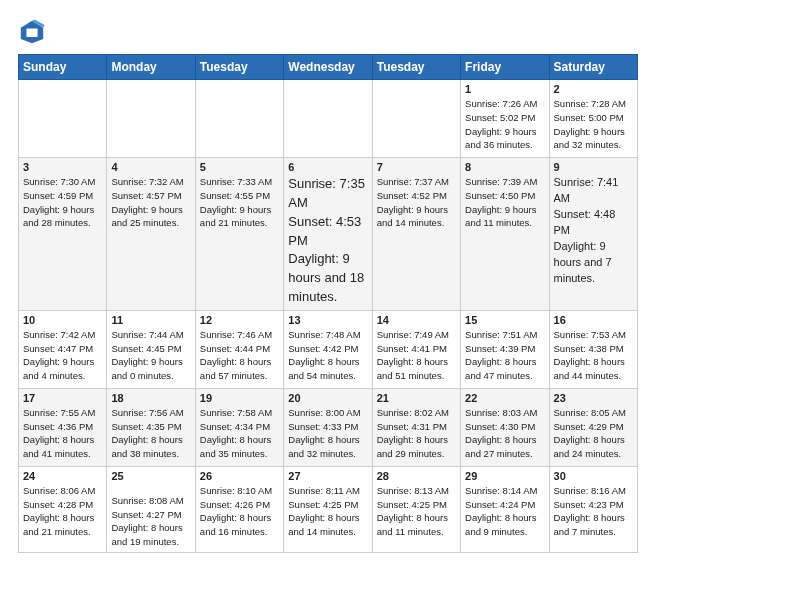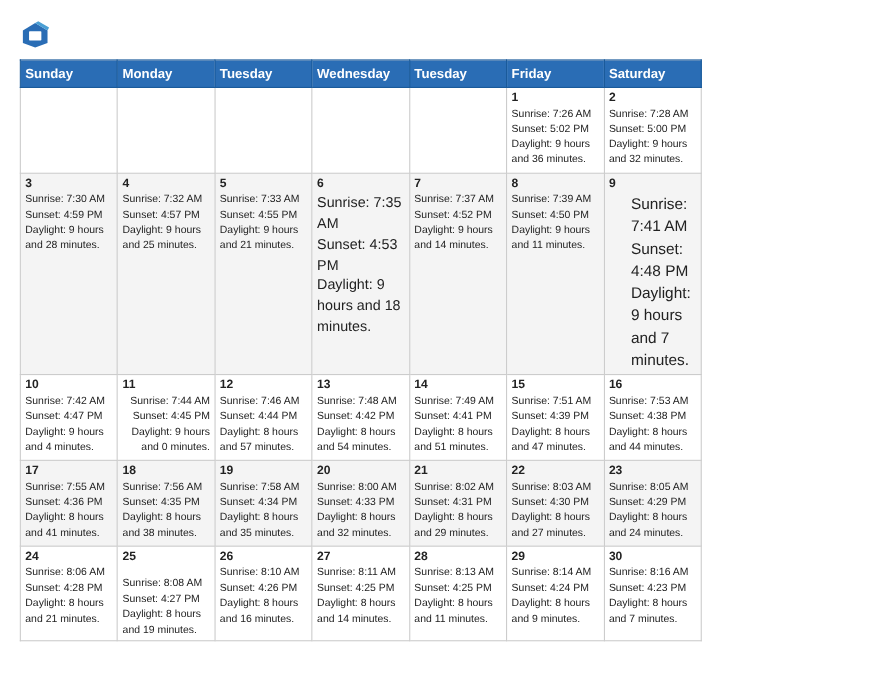--- a/index.html
+++ b/index.html
@@ -178,35 +178,35 @@
 Daylight: 9 hours and 14 minutes.</div>
           </td>
           <td>
             <span class="day-number">8</span>
             <div class="day-info" style="font-size: 9.5px; line-height: 1.45; white-space: pre-line;">Sunrise: 7:39 AM
 Sunset: 4:50 PM
 Daylight: 9 hours and 11 minutes.</div>
           </td>
           <td>
             <span class="day-number">9</span>
-            <div class="day-info" style="font-size: 14px; line-height: 1.45; white-space: pre-line; margin-left: 20px;">Sunrise: 7:41 AM
+            <div class="day-info" style="font-size: 11px; line-height: 1.45; white-space: pre-line;">Sunrise: 7:41 AM
 Sunset: 4:48 PM
 Daylight: 9 hours and 7 minutes.</div>
           </td>
         </tr>
         <tr>
           <td>
             <span class="day-number">10</span>
             <div class="day-info" style="font-size: 9.5px; line-height: 1.45; white-space: pre-line;">Sunrise: 7:42 AM
 Sunset: 4:47 PM
 Daylight: 9 hours and 4 minutes.</div>
           </td>
           <td>
             <span class="day-number">11</span>
-            <div class="day-info" style="font-size: 9.5px; line-height: 1.45; white-space: pre-line; text-align: right;">Sunrise: 7:44 AM
+            <div class="day-info" style="font-size: 9.5px; line-height: 1.45; white-space: pre-line;">Sunrise: 7:44 AM
 Sunset: 4:45 PM
 Daylight: 9 hours and 0 minutes.</div>
           </td>
           <td>
             <span class="day-number">12</span>
             <div class="day-info" style="font-size: 9.5px; line-height: 1.45; white-space: pre-line;">Sunrise: 7:46 AM
 Sunset: 4:44 PM
 Daylight: 8 hours and 57 minutes.</div>
           </td>
           <td>

